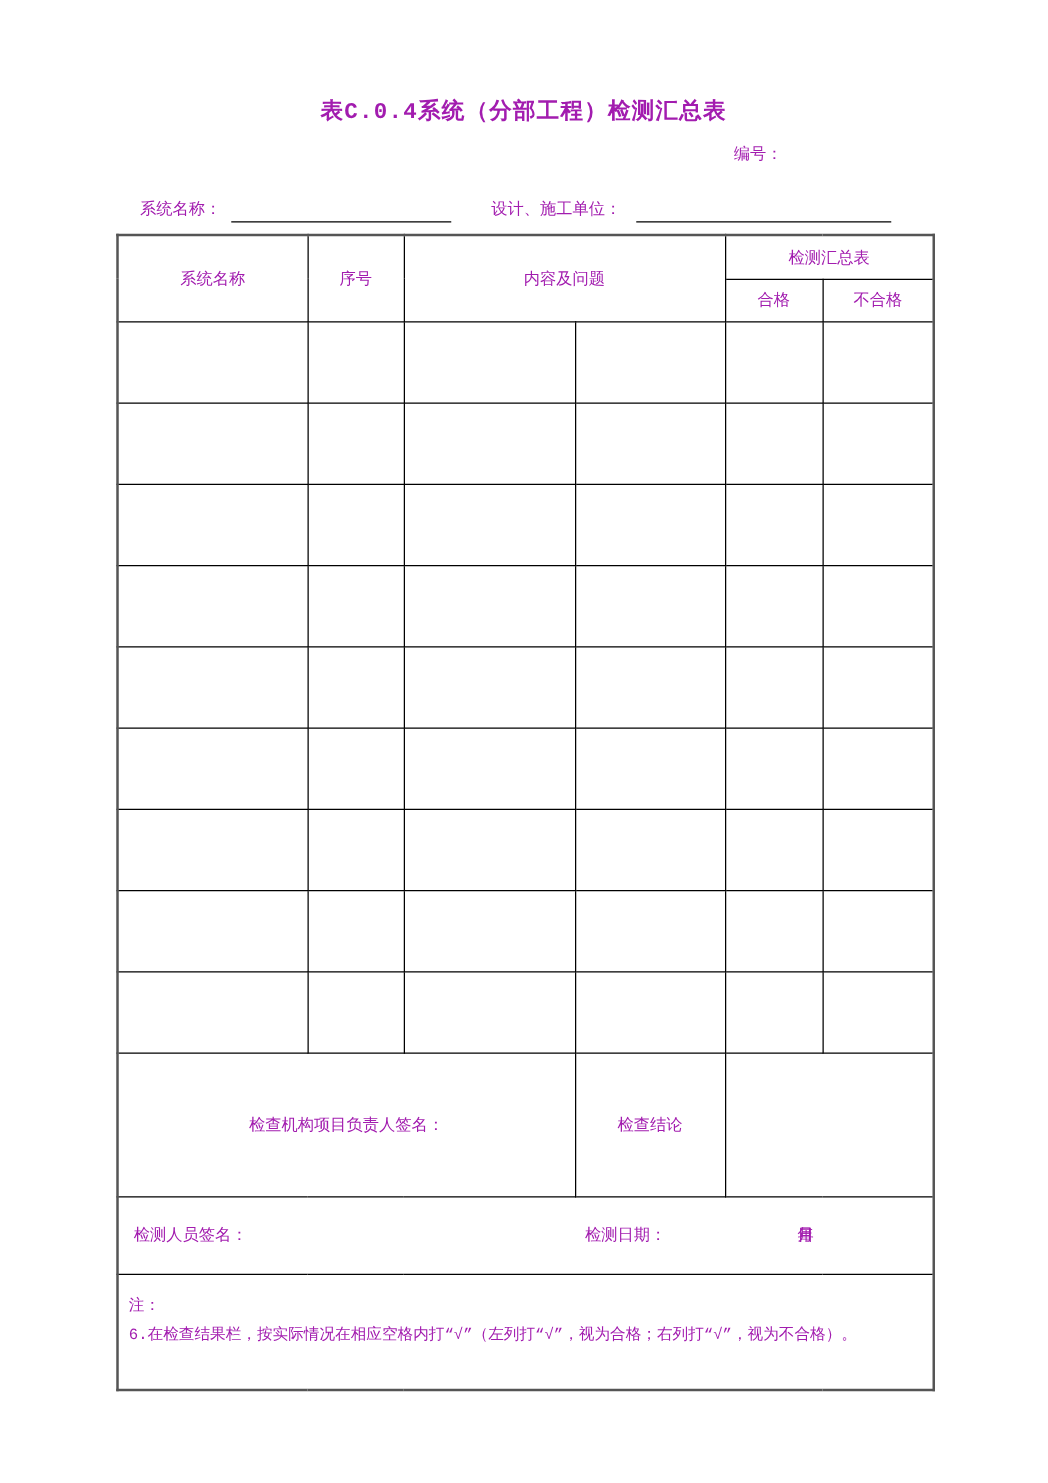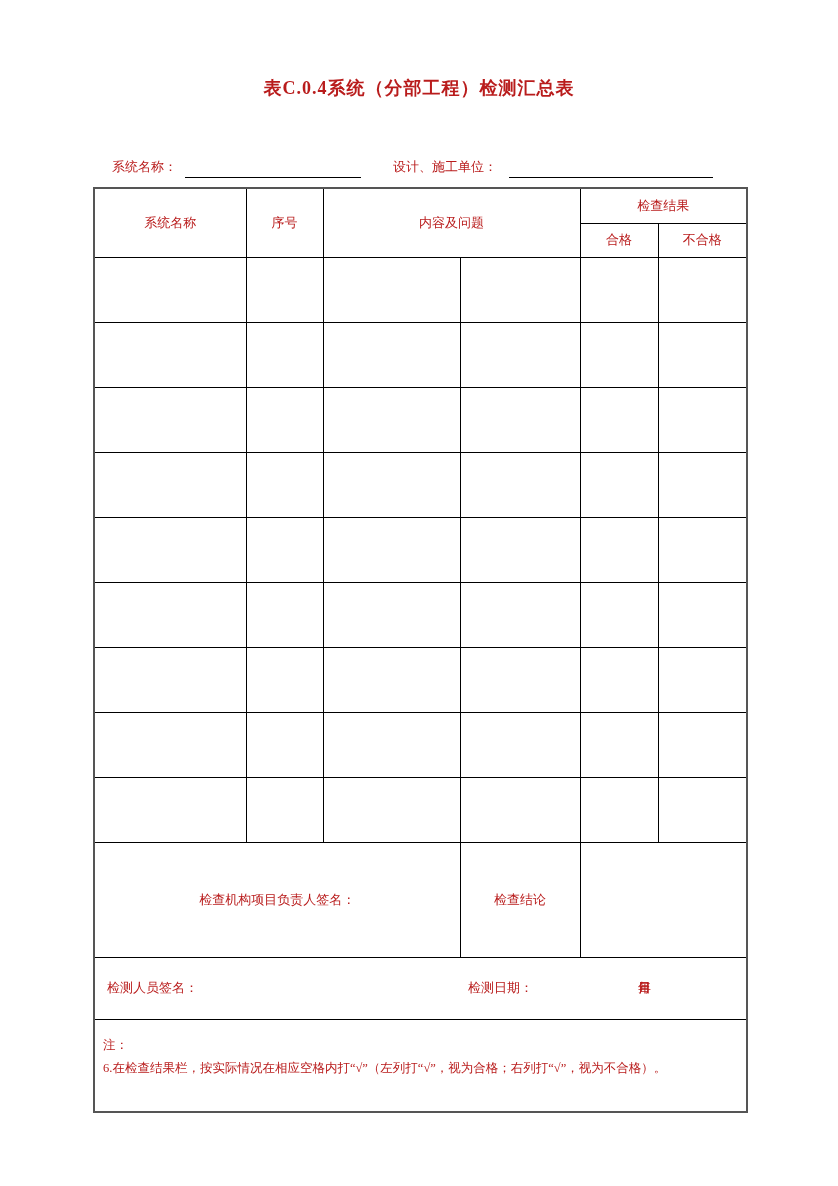--- a/index.html
+++ b/index.html
@@ -2,22 +2,22 @@
 <html><head>
 <meta charset="utf-8">
 <style>
   * { margin: 0; padding: 0; box-sizing: border-box; }
   html, body { background: #ffffff; }
   .page {
     position: relative;
     width: 838px;
     height: 1186px;
     background: #ffffff;
-    font-family: Liberation Serif, serif;
-    color: #b91c1c;
+    font-family: Liberation Mono, monospace;
+    color: #a21caf;
     overflow: hidden;
   }
   .doc-title {
     position: absolute;
     top: 76px;
     left: 0;
     width: 100%;
     text-align: center;
     font-size: 18px;
     font-weight: bold;
@@ -101,20 +101,23 @@
     line-height: 1.85;
   }
 </style>
 </head>
 <body>
 
 <div class="page">
 
   <div class="doc-title">表C.0.4系统（分部工程）检测汇总表</div>
 
+  <div class="number-row">
+    <span>编号：</span>
+  </div>
 
   <div class="fields-row">
     <span class="lbl lbl-sysname">系统名称：</span>
     <span class="fill-line line-sysname"></span>
     <span class="lbl lbl-design">设计、施工单位：</span>
     <span class="fill-line line-design"></span>
   </div>
 
   <div class="form-table-wrap">
     <table class="form-table">
@@ -124,21 +127,21 @@
         <col style="width:137px">
         <col style="width:120px">
         <col style="width:78px">
         <col style="width:89px">
       </colgroup>
       <tbody>
         <tr class="hdr-row-1">
           <td rowspan="2">系统名称</td>
           <td rowspan="2">序号</td>
           <td rowspan="2" colspan="2">内容及问题</td>
-          <td colspan="2">检查结果</td>
+          <td colspan="2">检测汇总表</td>
         </tr>
         <tr class="hdr-row-2">
           <td>合格</td>
           <td>不合格</td>
         </tr>
       </tbody>
       <tbody>
           <tr class="body-row">
             <td></td>
             <td></td>

